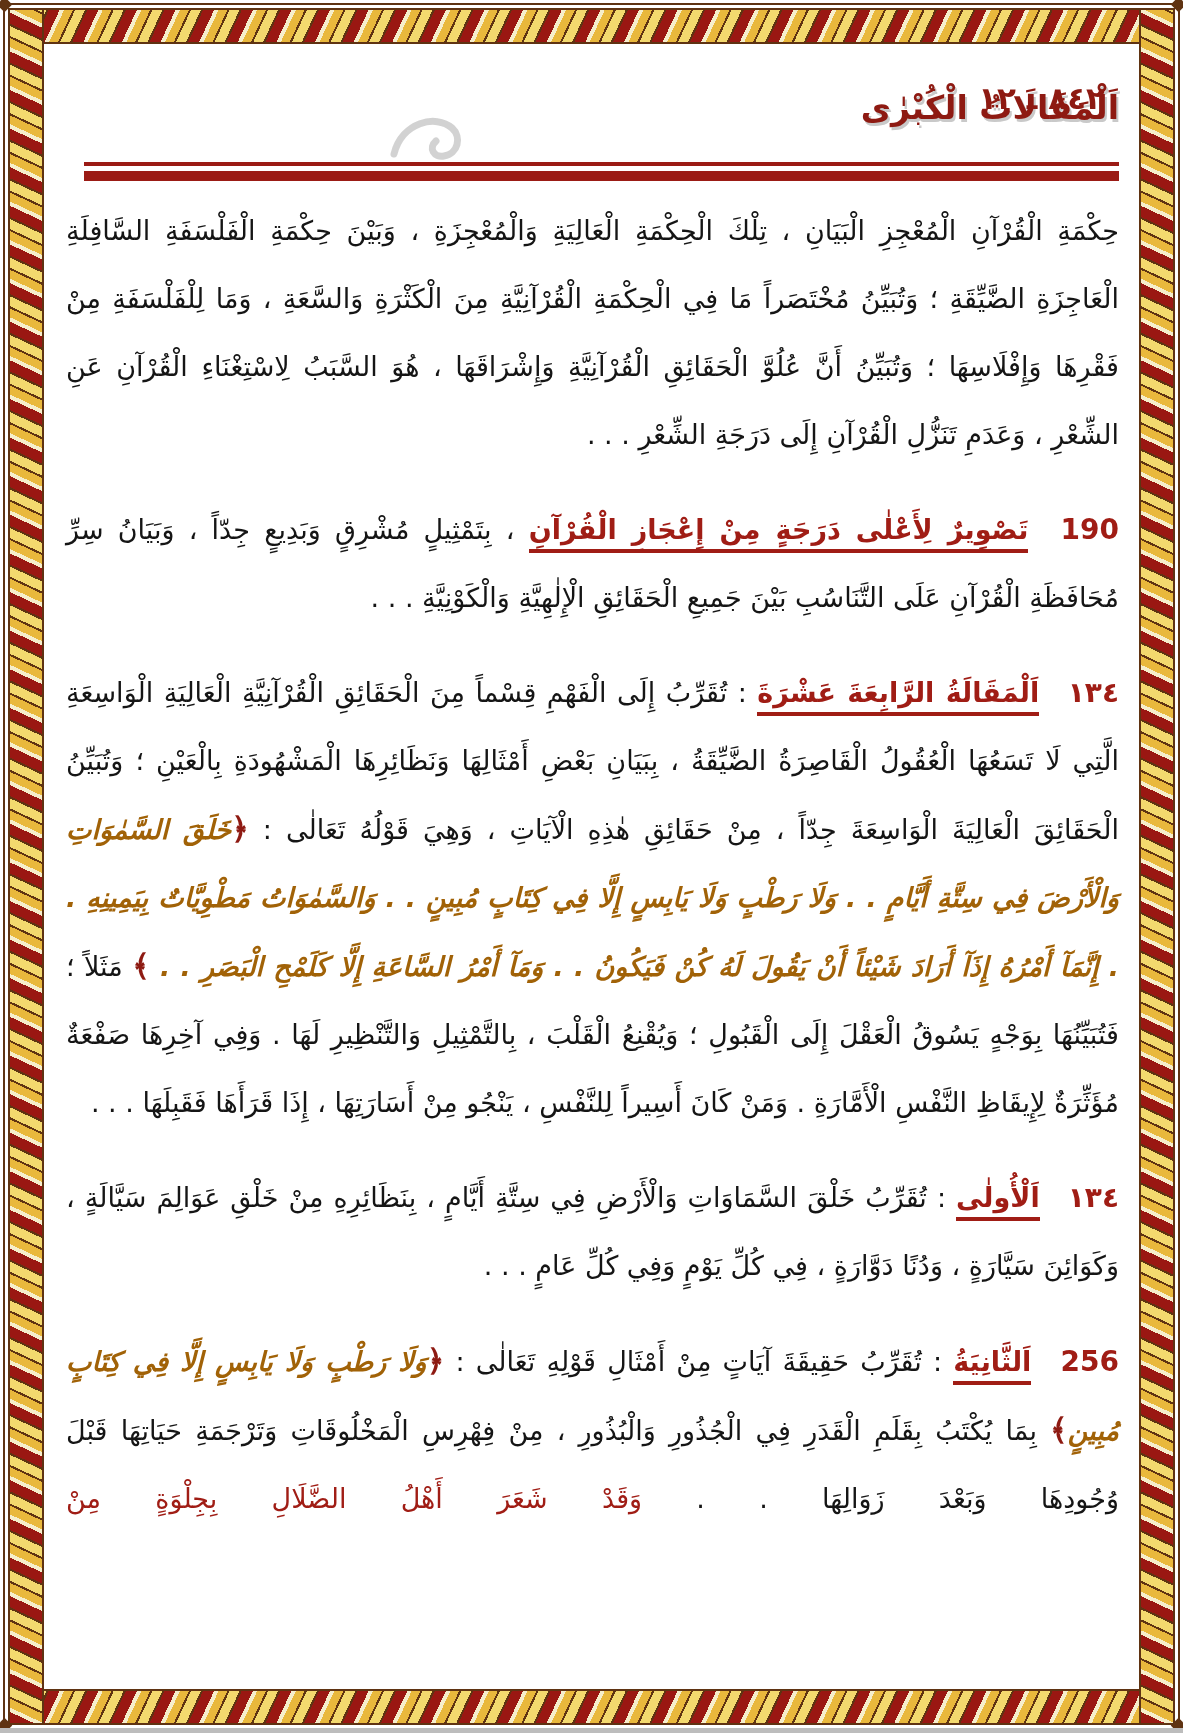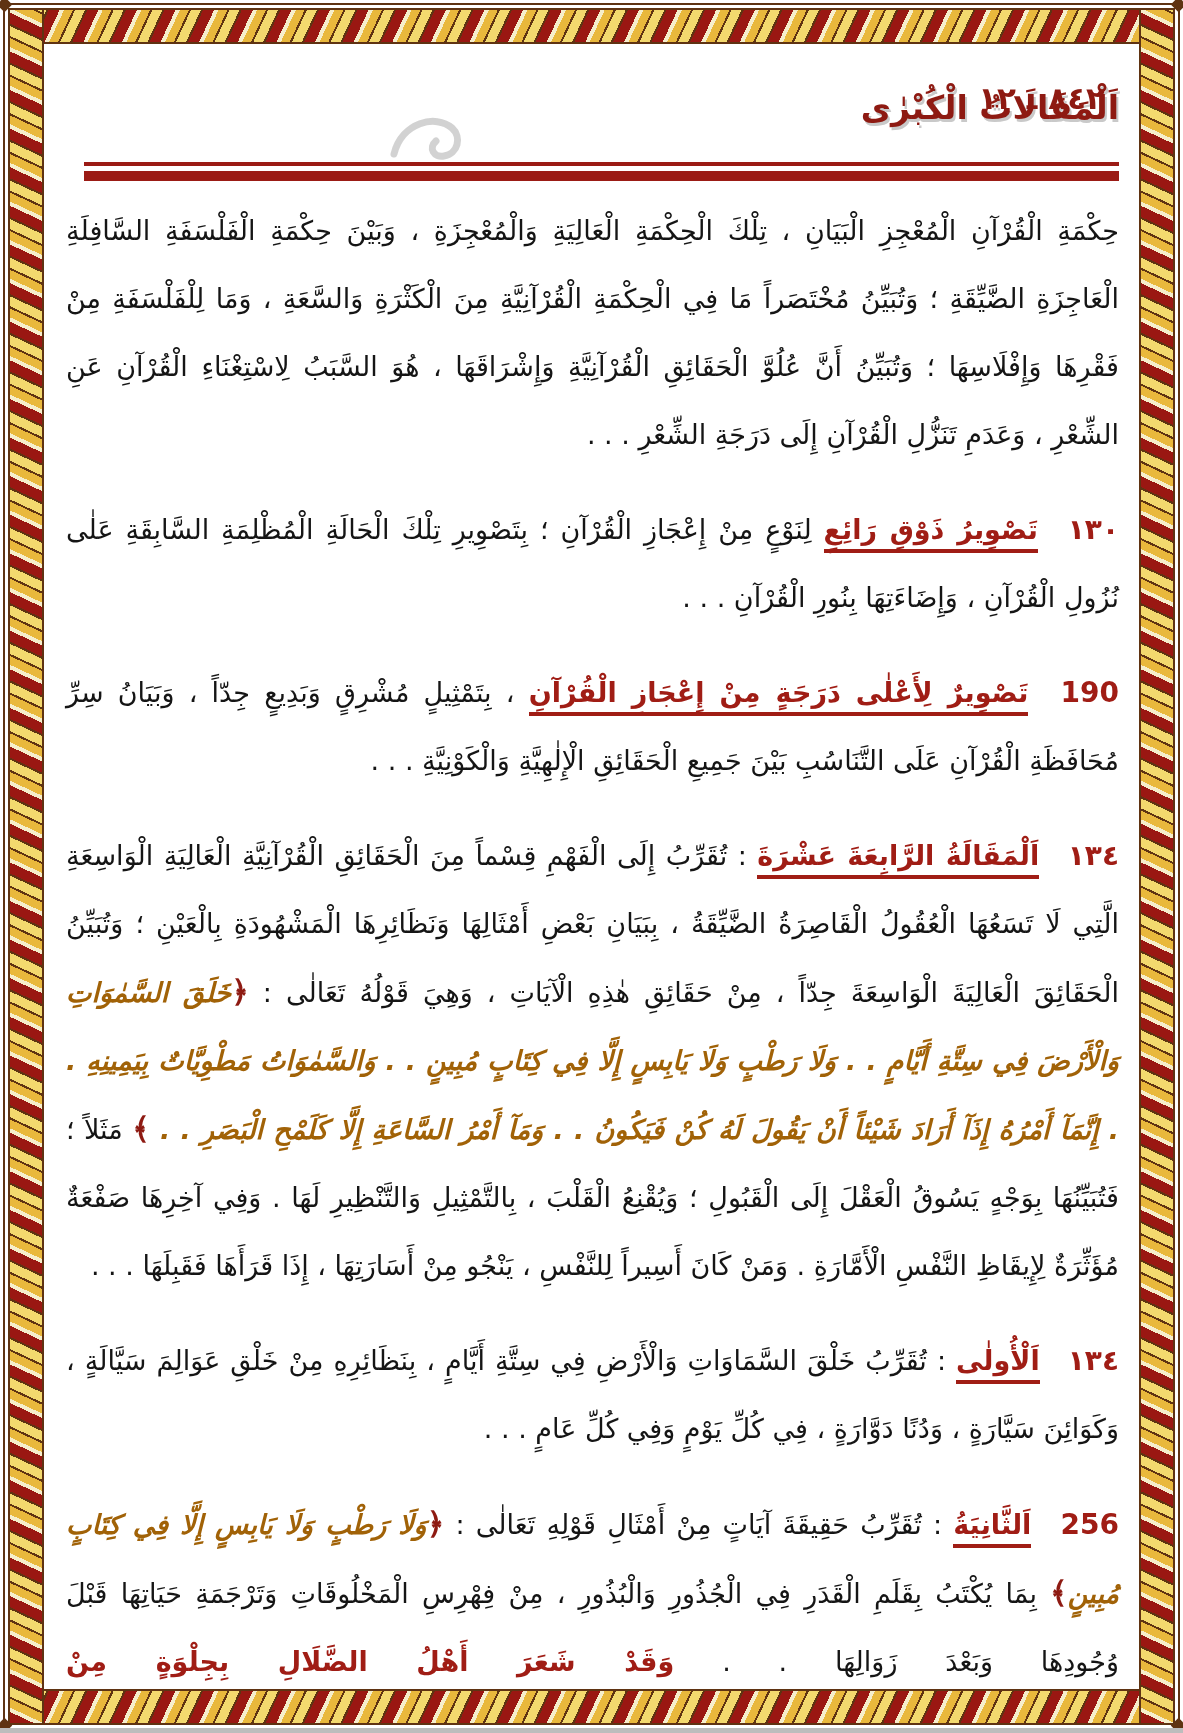--- a/index.html
+++ b/index.html
@@ -59,21 +59,21 @@
   .num{
     color:#a01d15;font-weight:bold;font-size:28px;
     letter-spacing:.28em;margin-left:18px;white-space:nowrap;
   }
   .heading{
     color:#a01d15;font-weight:bold;
     border-bottom:4px solid #a01d15;padding-bottom:4px;
   }
   .quran{color:#a16207;font-weight:bold;font-style:italic;}
   .ornament{color:#8e1a12;font-weight:bold;font-size:30px;}
-  .redbold{color:#a01d15;font-weight:bold;margin-top:18px;}
+  .redbold{color:#a01d15;font-weight:normal;margin-top:18px;}
 </style>
 </head>
 <body>
 
 <div class="page">
 
   <div class="frame-outline"></div>
   <div class="band h top"></div>
   <div class="band h bottom"></div>
   <div class="band v left"></div>
@@ -96,25 +96,20 @@
 
     <div class="rule">
       <div class="rule-thin"></div>
       <div class="rule-thick"></div>
     </div>
 
     <main>
 
       <p class="para intro">حِكْمَةِ الْقُرْآنِ الْمُعْجِزِ الْبَيَانِ ، تِلْكَ الْحِكْمَةِ الْعَالِيَةِ وَالْمُعْجِزَةِ ، وَبَيْنَ حِكْمَةِ الْفَلْسَفَةِ السَّافِلَةِ الْعَاجِزَةِ الضَّيِّقَةِ ؛ وَتُبَيِّنُ مُخْتَصَراً مَا فِي الْحِكْمَةِ الْقُرْآنِيَّةِ مِنَ الْكَثْرَةِ وَالسَّعَةِ ، وَمَا لِلْفَلْسَفَةِ مِنْ فَقْرِهَا وَإِفْلَاسِهَا ؛ وَتُبَيِّنُ أَنَّ عُلُوَّ الْحَقَائِقِ الْقُرْآنِيَّةِ وَإِشْرَاقَهَا ، هُوَ السَّبَبُ لِاسْتِغْنَاءِ الْقُرْآنِ عَنِ الشِّعْرِ ، وَعَدَمِ تَنَزُّلِ الْقُرْآنِ إِلَى دَرَجَةِ الشِّعْرِ . . .</p>
 
-      <p class="para entry">
-        <span class="num">١٣٠</span>
-        <span class="heading">تَصْوِيرُ ذَوْقٍ رَائِعٍ</span>
-        <span>لِنَوْعٍ مِنْ إِعْجَازِ الْقُرْآنِ ؛ بِتَصْوِيرِ تِلْكَ الْحَالَةِ الْمُظْلِمَةِ السَّابِقَةِ عَلٰى نُزُولِ الْقُرْآنِ ، وَإِضَاءَتِهَا بِنُورِ الْقُرْآنِ . . .</span>
-      </p>
 
       <p class="para entry">
         <span class="num">190</span>
         <span class="heading">تَصْوِيرٌ لِأَعْلٰى دَرَجَةٍ مِنْ إِعْجَازِ الْقُرْآنِ</span>
         <span>، بِتَمْثِيلٍ مُشْرِقٍ وَبَدِيعٍ جِدّاً ، وَبَيَانُ سِرِّ مُحَافَظَةِ الْقُرْآنِ عَلَى التَّنَاسُبِ بَيْنَ جَمِيعِ الْحَقَائِقِ الْإِلٰهِيَّةِ وَالْكَوْنِيَّةِ . . .</span>
       </p>
 
       <p class="para entry">
         <span class="num">١٣٤</span>
         <span class="heading">اَلْمَقَالَةُ الرَّابِعَةَ عَشْرَةَ</span>

